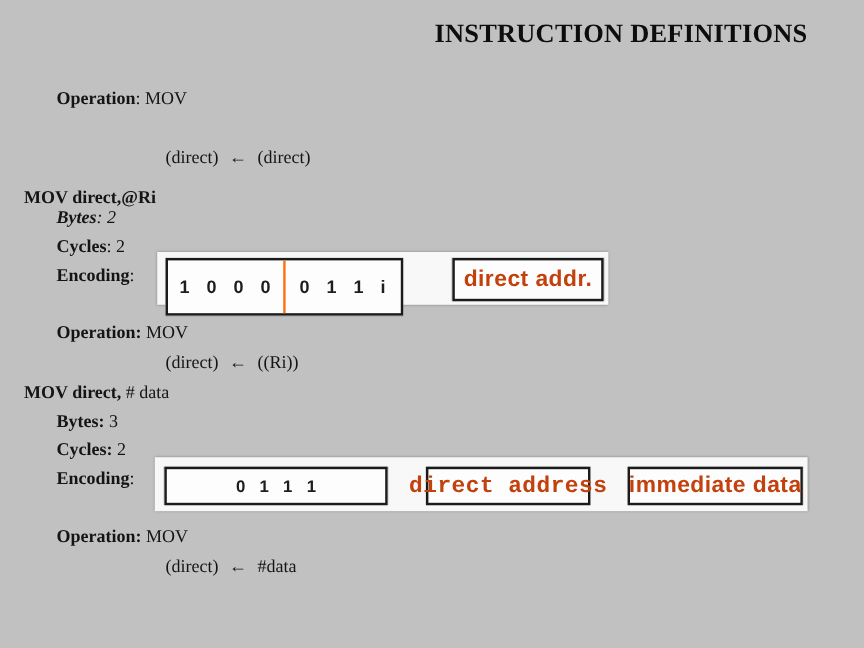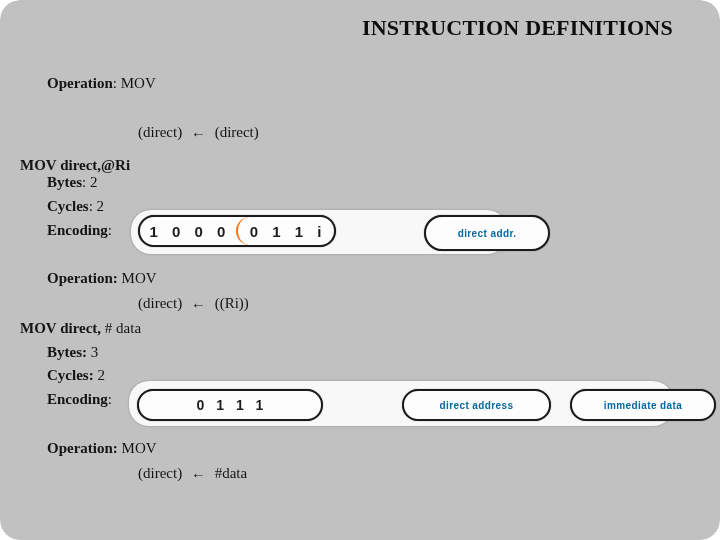--- a/index.html
+++ b/index.html
@@ -1,15 +1,15 @@
 <!DOCTYPE html>
 <html><head>
 <meta charset="utf-8">
 <style>
-  * { box-sizing: border-box; border-radius: 20px; }
+  * { box-sizing: border-box; }
   html, body { margin: 0; padding: 0; }
   .slide {
     position: relative;
     width: 720px;
     height: 540px;
     background: #c1c1c1;
     color: #141414;
     font-family: "Liberation Serif", serif;
     overflow: hidden;
   }
@@ -60,63 +60,62 @@
   .bitcell + .bitcell { border-left: 2px solid #f97316; }
   .opbox {
     position: absolute;
     display: flex;
     align-items: center;
     justify-content: center;
     border: 2px solid #1b1b1b;
     background: #fdfdfd;
     box-shadow: 0 0 1px #555;
     font-family: "Liberation Sans", sans-serif;
-    font-size: 10px;
+    font-size: 19px;
     font-weight: bold;
     letter-spacing: 0.4px;
-    color: #0369a1;
+    color: #c2410c;
     white-space: pre;
-    margin-left: 47px;
   }
 </style>
 </head>
 <body>
 
 <div class="slide">
 
   <h1 class="title">INSTRUCTION DEFINITIONS</h1>
 
   <div class="ln" style="left:47px; top:75px;"><span class="b">Operation</span><span>: MOV</span></div>
   <div class="ln expr" style="left:138px; top:101px;margin-top:23px;">(direct) ← (direct)</div>
 
   <div class="ln" style="left:20px; top:157px;"><span class="b">MOV direct,@Ri</span><span></span></div>
-  <div class="ln" style="left:47px; top:174px;"><span class="b">Bytes</span><span>: 2</span></div>
+  <div class="ln" style="left:47px; top:174px;font-style:italic;"><span class="b">Bytes</span><span>: 2</span></div>
   <div class="ln" style="left:47px; top:198px;"><span class="b">Cycles</span><span>: 2</span></div>
   <div class="ln" style="left:47px; top:222px;"><span class="b">Encoding</span><span>:</span></div>
 
   <div class="strip" style="left:131px; top:210px; width:376px; height:44px;">
-    <div class="bitbox" style="left:7px; top:5px; width:198px; height:32px;">
+    <div class="bitbox" style="left:7px; top:5px; width:198px; height:48px;">
       <div class="bitcell">1 0 0 0</div>
       <div class="bitcell">0 1 1 i</div>
     </div>
     <div class="opbox" style="left:246px; top:5px; width:126px; height:36px;">direct addr.</div>
   </div>
 
   <div class="ln" style="left:47px; top:270px;"><span class="b">Operation:</span><span> MOV</span></div>
   <div class="ln expr" style="left:138px; top:295px;">(direct) ← ((Ri))</div>
 
   <div class="ln" style="left:20px; top:320px;"><span class="b">MOV direct,</span><span> # data</span></div>
   <div class="ln" style="left:47px; top:344px;"><span class="b">Bytes:</span><span> 3</span></div>
   <div class="ln" style="left:47px; top:367px;"><span class="b">Cycles:</span><span> 2</span></div>
   <div class="ln" style="left:47px; top:391px;"><span class="b">Encoding</span><span>:</span></div>
 
   <div class="strip" style="left:129px; top:381px; width:544px; height:45px;">
     <div class="bitbox" style="left:8px; top:8px; width:186px; height:32px;">
       <div class="bitcell" style="font-size:14px; letter-spacing:4px;">0 1 1 1</div>
     </div>
-    <div class="opbox" style="left:226px; top:8px; width:149px; height:32px;">direct address</div>
+    <div class="opbox" style="left:226px; top:8px; width:137px; height:32px;font-family:Liberation Mono, monospace;">direct address</div>
     <div class="opbox" style="left:394px; top:8px; width:146px; height:32px;">immediate data</div>
   </div>
 
   <div class="ln" style="left:47px; top:440px;"><span class="b">Operation:</span><span> MOV</span></div>
   <div class="ln expr" style="left:138px; top:465px;">(direct) ← #data</div>
 
 </div>
 
 </body></html>

